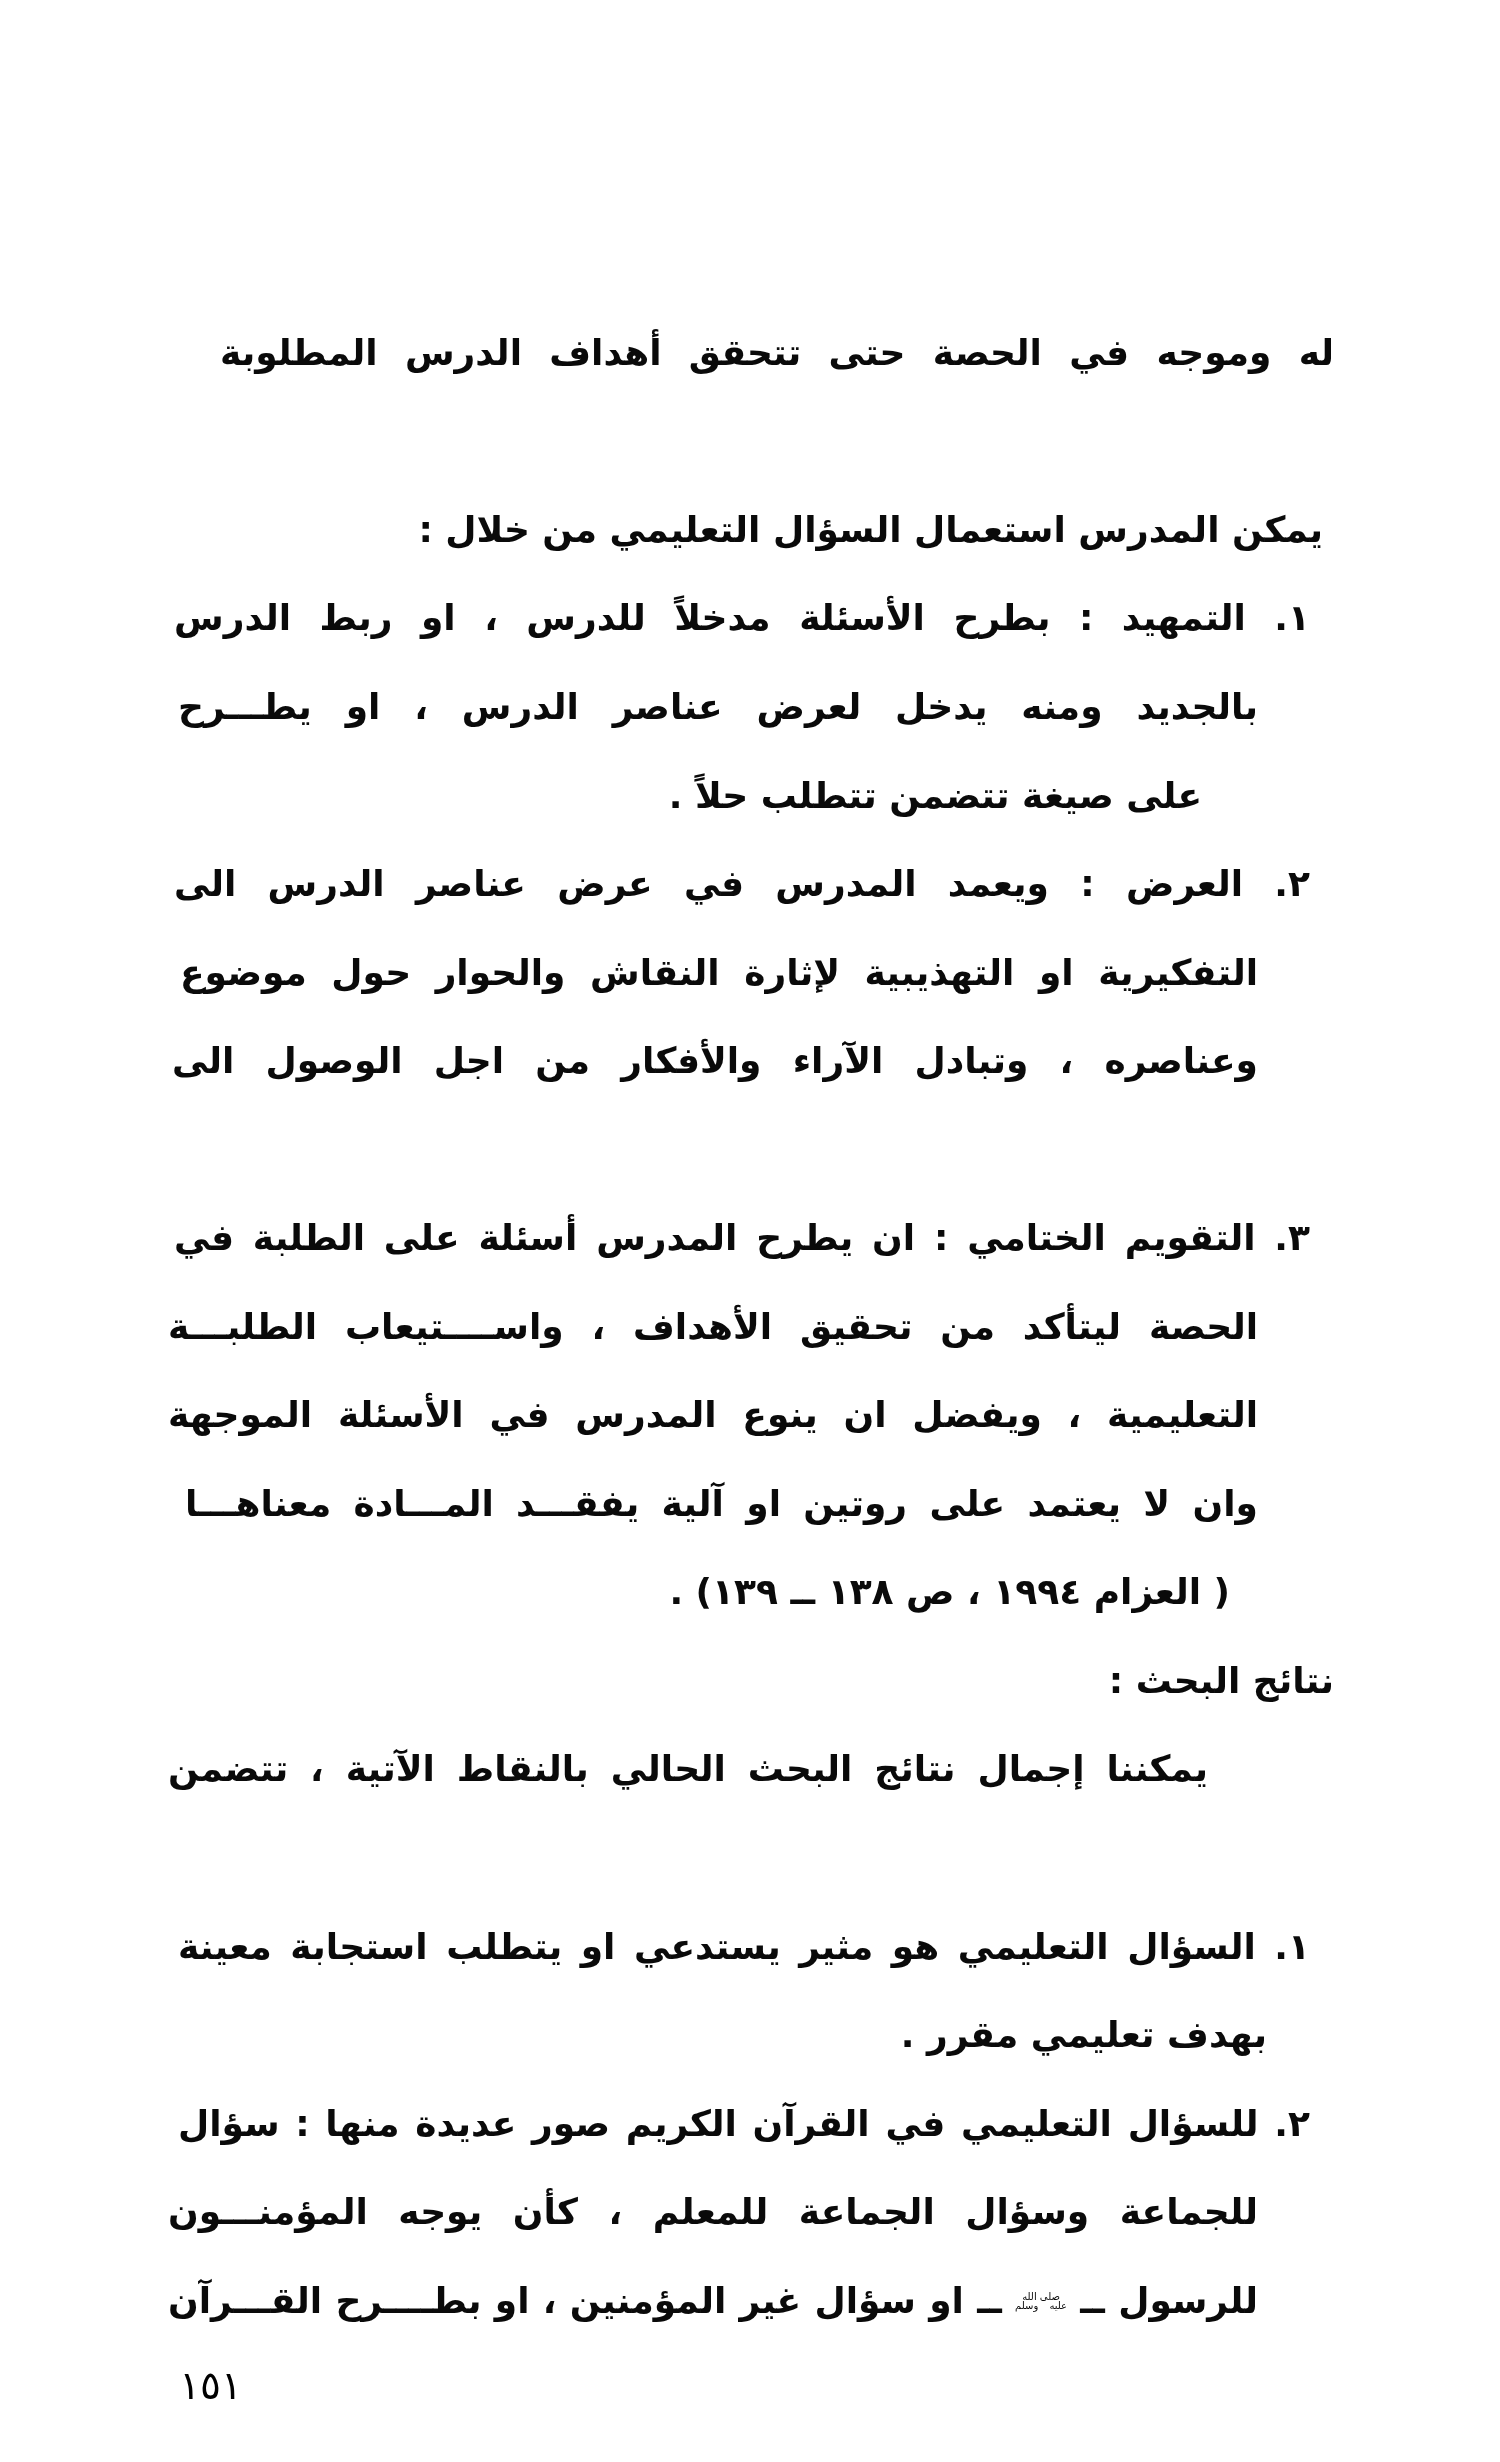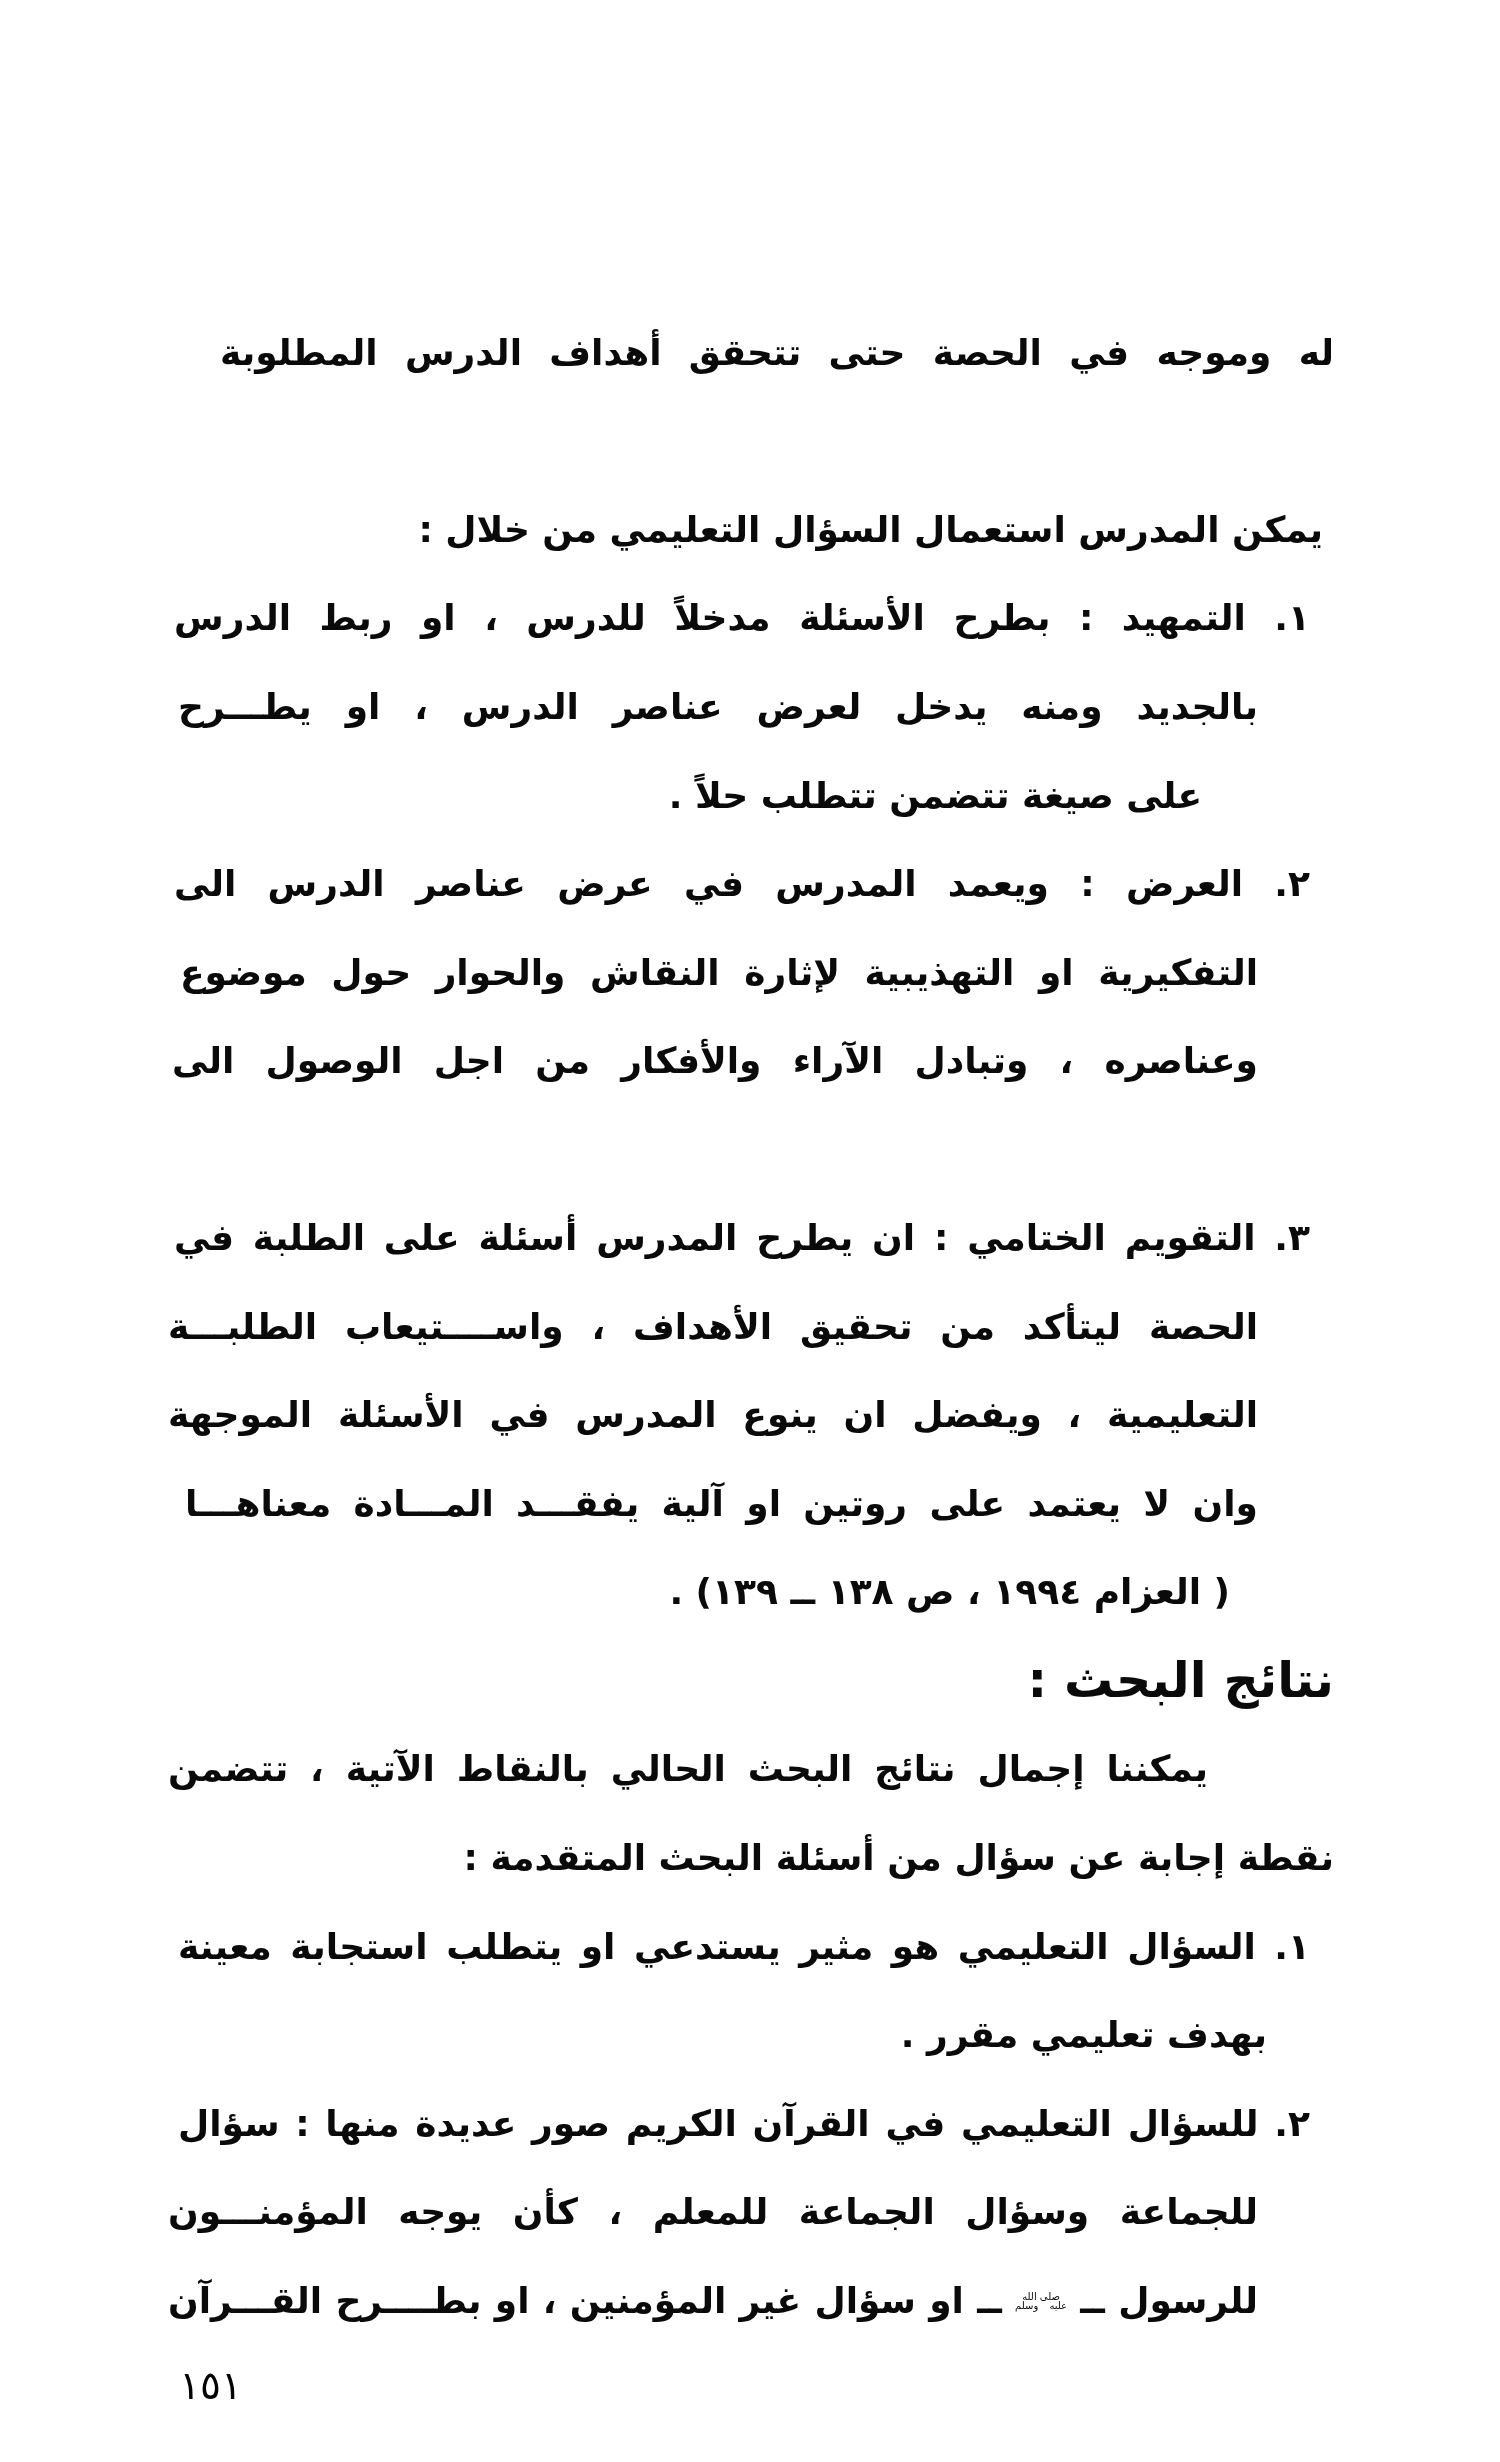--- a/index.html
+++ b/index.html
@@ -25,21 +25,21 @@
     overflow: visible;
     color: #0a0a0a;
   }
   .just {
     white-space: normal;
     text-align: justify;
     text-align-last: justify;
     overflow: hidden;
   }
   .heading {
-    font-size: 49px;
+    font-size: 36px;
     font-weight: bold;
     letter-spacing: 0.7px;
   }
   .honorific {
     display: inline-block;
     width: 52px;
     font-size: 10px;
     line-height: 9.3px;
     white-space: normal;
     text-align: center;
@@ -69,21 +69,20 @@
   <div class="line just" style="top:1021px; right:242px; left:172px;">وعناصره ، وتبادل الآراء والأفكار من اجل الوصول الى النتيجـــة</div>
   <div class="line just" style="top:1198px; right:190px; left:174px;">٣. التقويم الختامي : ان يطرح المدرس أسئلة على الطلبة في نهايـــة</div>
   <div class="line just" style="top:1287px; right:242px; left:168px;">الحصة ليتأكد من تحقيق الأهداف ، واســــتيعاب الطلبـــة للمـــادة</div>
   <div class="line just" style="top:1375px; right:242px; left:168px;">التعليمية ، ويفضل ان ينوع المدرس في الأسئلة الموجهة للطلبـــة ،</div>
   <div class="line just" style="top:1464px; right:242px; left:185px;">وان لا يعتمد على روتين او آلية يفقـــد المـــادة معناهـــا وهدفـــها</div>
   <div class="line" style="top:1552px; right:270px;">( العزام ١٩٩٤ ، ص ١٣٨ ــ ١٣٩) .</div>
 
   <div class="line heading" style="top:1641px; right:166px;">نتائج البحث :</div>
 
   <div class="line just" style="top:1729px; right:292px; left:168px;">يمكننا إجمال نتائج البحث الحالي بالنقاط الآتية ، تتضمن كـــل</div>
-  <div class="line" style="top:1818px; right:166px;">نقطة إجابة عن سؤال من أسئلة البحث المتقدمة :</div>
   <div class="line just" style="top:1907px; right:190px; left:178px;">١. السؤال التعليمي هو مثير يستدعي او يتطلب استجابة معينة ترتبط</div>
   <div class="line" style="top:1995px; right:233px;">بهدف تعليمي مقرر .</div>
   <div class="line just" style="top:2084px; right:190px; left:178px;">٢. للسؤال التعليمي في القرآن الكريم صور عديدة منها : سؤال المعلم</div>
   <div class="line just" style="top:2172px; right:242px; left:168px;">للجماعة وسؤال الجماعة للمعلم ، كأن يوجه المؤمنـــون الســـؤال</div>
 
   <div class="line just" style="top:2261px; right:242px; left:168px;">
     <span>للرسول ــ</span>
     <span class="honorific">صلى الله عليه وسلم</span>
     <span>ــ او سؤال غير المؤمنين ، او بطــــرح القـــرآن</span>
   </div>

